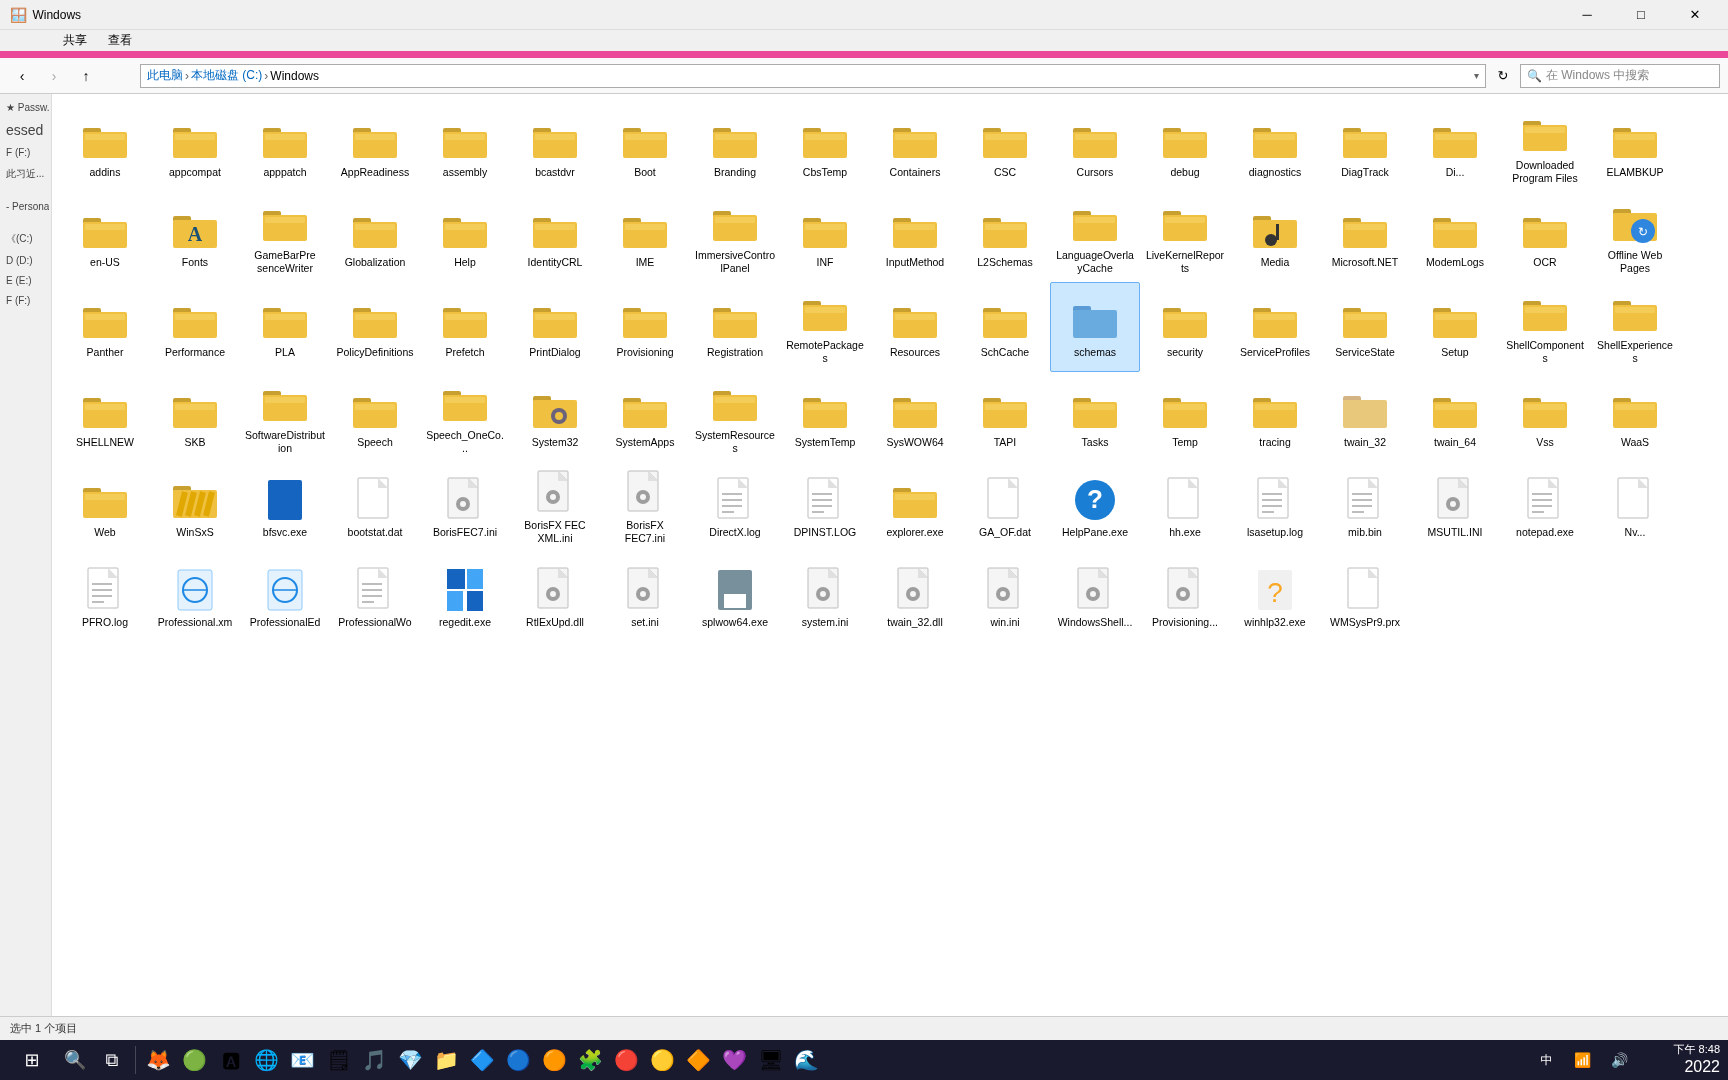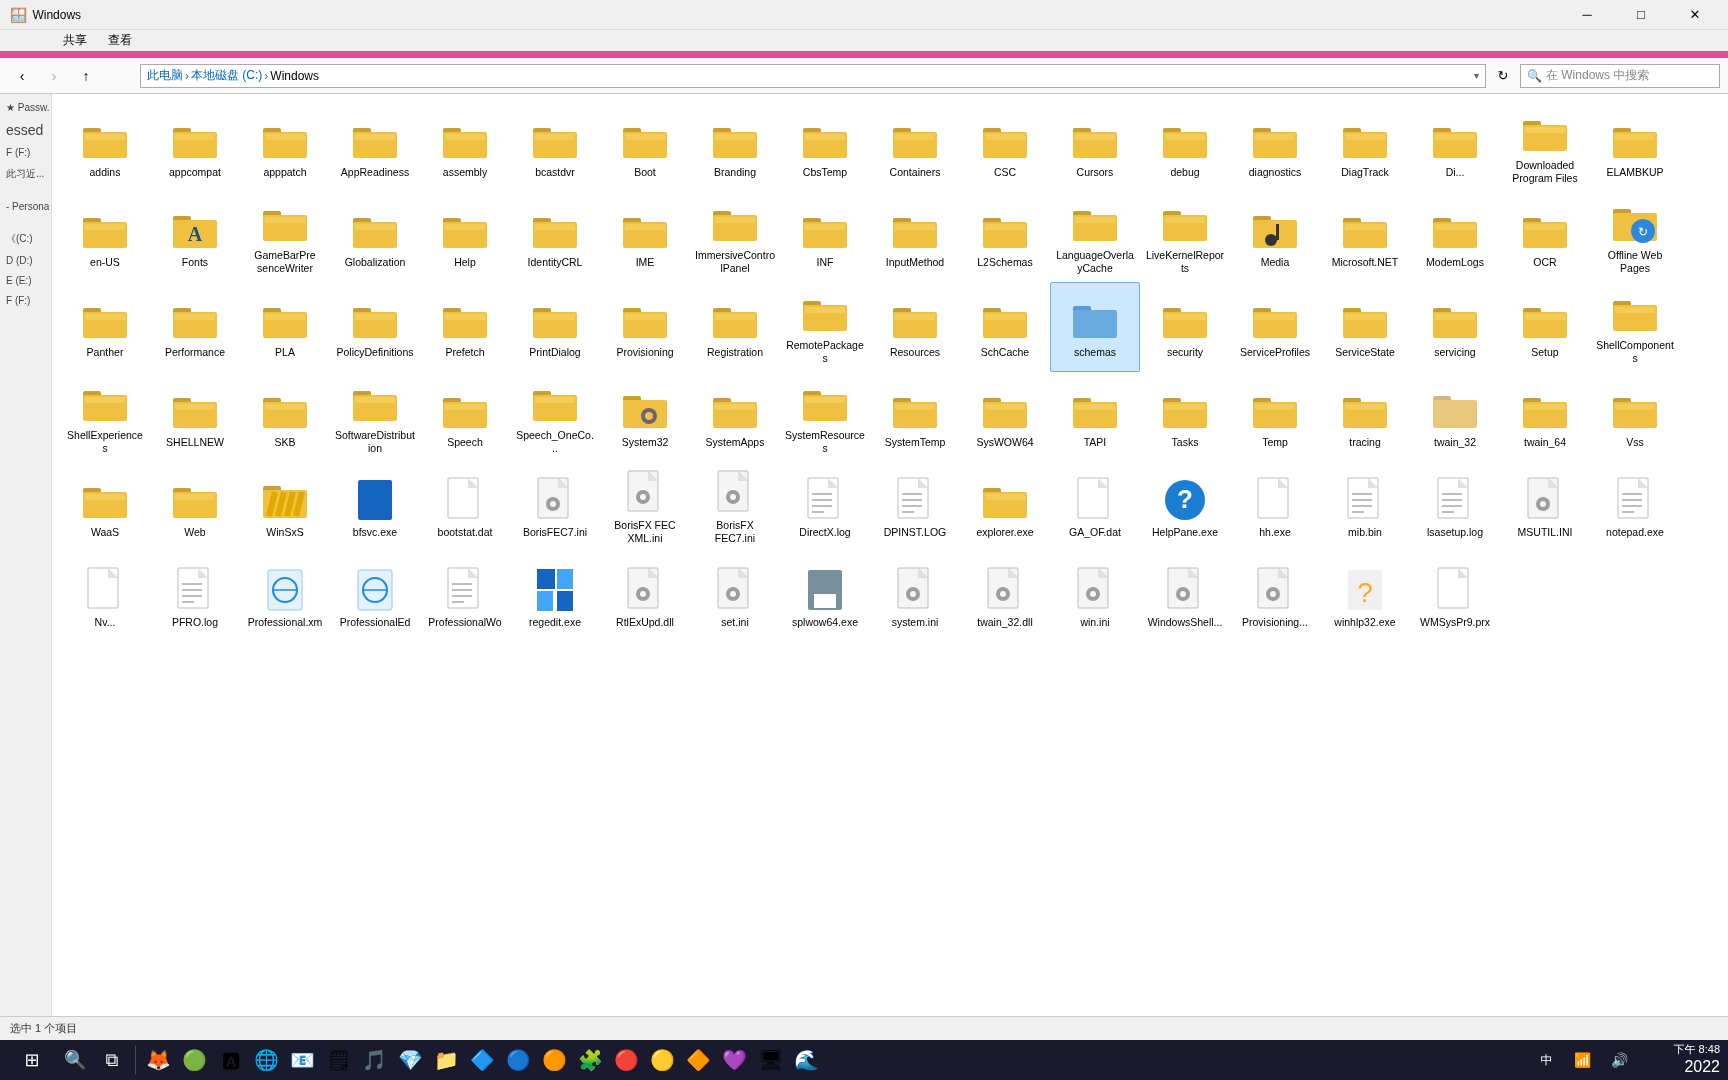--- a/index.html
+++ b/index.html
@@ -624,30 +624,20 @@
           <div class="file-name">ServiceState</div>
         </div>
         <div class="file-item">
           <div class="file-icon">
             <svg width="48" height="44" viewBox="0 0 48 44">
               <rect x="2" y="10" width="18" height="6" rx="2" fill="#c8a030"></rect>
               <rect x="2" y="14" width="44" height="26" rx="2" fill="#f0c040"></rect>
               <rect x="4" y="16" width="40" height="6" rx="1" fill="#f8d870" opacity="0.5"></rect>
             </svg>
           </div>
-          <div class="file-name">servicing</div>
-        </div>
-        <div class="file-item">
-          <div class="file-icon">
-            <svg width="48" height="44" viewBox="0 0 48 44">
-              <rect x="2" y="10" width="18" height="6" rx="2" fill="#c8a030"></rect>
-              <rect x="2" y="14" width="44" height="26" rx="2" fill="#f0c040"></rect>
-              <rect x="4" y="16" width="40" height="6" rx="1" fill="#f8d870" opacity="0.5"></rect>
-            </svg>
-          </div>
           <div class="file-name">Setup</div>
         </div>
         <div class="file-item">
           <div class="file-icon">
             <svg width="48" height="44" viewBox="0 0 48 44">
               <rect x="2" y="10" width="18" height="6" rx="2" fill="#c8a030"></rect>
               <rect x="2" y="14" width="44" height="26" rx="2" fill="#f0c040"></rect>
               <rect x="4" y="16" width="40" height="6" rx="1" fill="#f8d870" opacity="0.5"></rect>
             </svg>
           </div>
@@ -986,34 +976,34 @@
           <div class="file-icon">
             <svg width="42" height="48" viewBox="0 0 42 48">
               <rect x="4" y="2" width="30" height="40" rx="1" fill="white" stroke="#bdbdbd" stroke-width="1"></rect>
               <polygon points="24,2 34,12 24,12" fill="#e0e0e0"></polygon>
               <rect x="8" y="17" width="20" height="2" fill="#bdbdbd"></rect>
               <rect x="8" y="23" width="20" height="2" fill="#bdbdbd"></rect>
               <rect x="8" y="29" width="20" height="2" fill="#bdbdbd"></rect>
               <rect x="8" y="35" width="12" height="2" fill="#bdbdbd"></rect>
             </svg>
           </div>
-          <div class="file-name">mib.bin</div>
+          <div class="file-name">lsasetup.log</div>
         </div>
         <div class="file-item">
           <div class="file-icon">
             <svg width="42" height="48" viewBox="0 0 42 48">
               <rect x="4" y="2" width="30" height="40" rx="1" fill="white" stroke="#bdbdbd" stroke-width="1"></rect>
               <polygon points="24,2 34,12 24,12" fill="#e0e0e0"></polygon>
               <rect x="8" y="17" width="20" height="2" fill="#bdbdbd"></rect>
               <rect x="8" y="23" width="20" height="2" fill="#bdbdbd"></rect>
               <rect x="8" y="29" width="20" height="2" fill="#bdbdbd"></rect>
               <rect x="8" y="35" width="12" height="2" fill="#bdbdbd"></rect>
             </svg>
           </div>
-          <div class="file-name">lsasetup.log</div>
+          <div class="file-name">mib.bin</div>
         </div>
         <div class="file-item">
           <div class="file-icon">
             <svg width="42" height="48" viewBox="0 0 42 48">
               <rect x="4" y="2" width="30" height="40" rx="1" fill="#f5f5f5" stroke="#bdbdbd" stroke-width="1"></rect>
               <polygon points="24,2 34,12 34,12 24,12" fill="#bdbdbd"></polygon>
               <polygon points="24,2 34,12 24,12" fill="#e0e0e0"></polygon>
               <circle cx="19" cy="28" r="7" fill="#9e9e9e"></circle>
               <circle cx="19" cy="28" r="3" fill="#f5f5f5"></circle>
             </svg>

